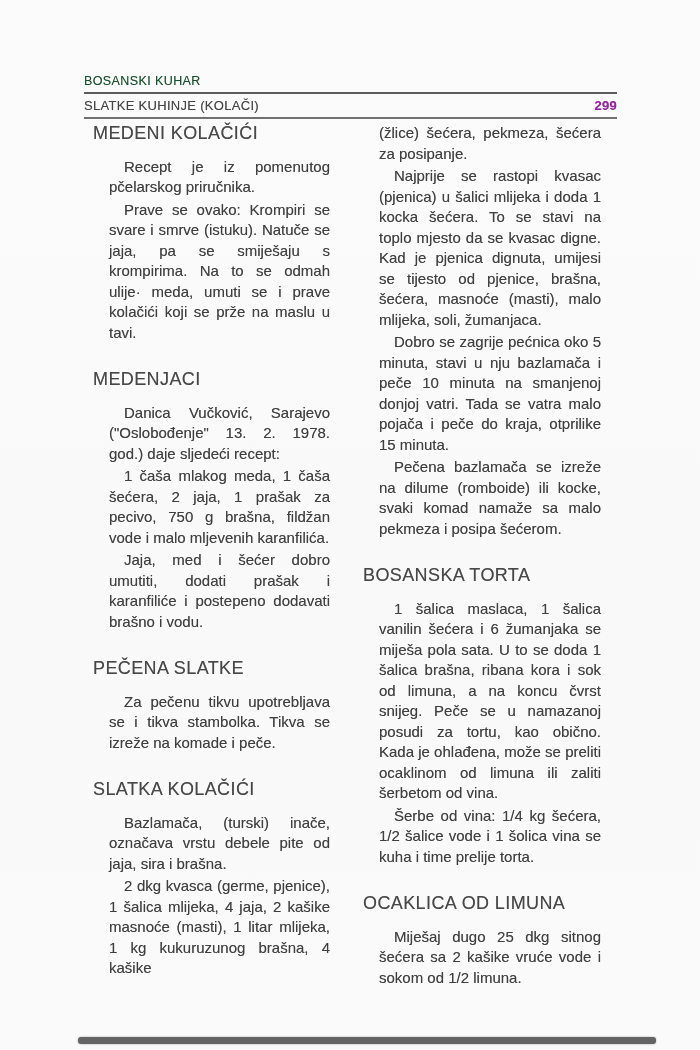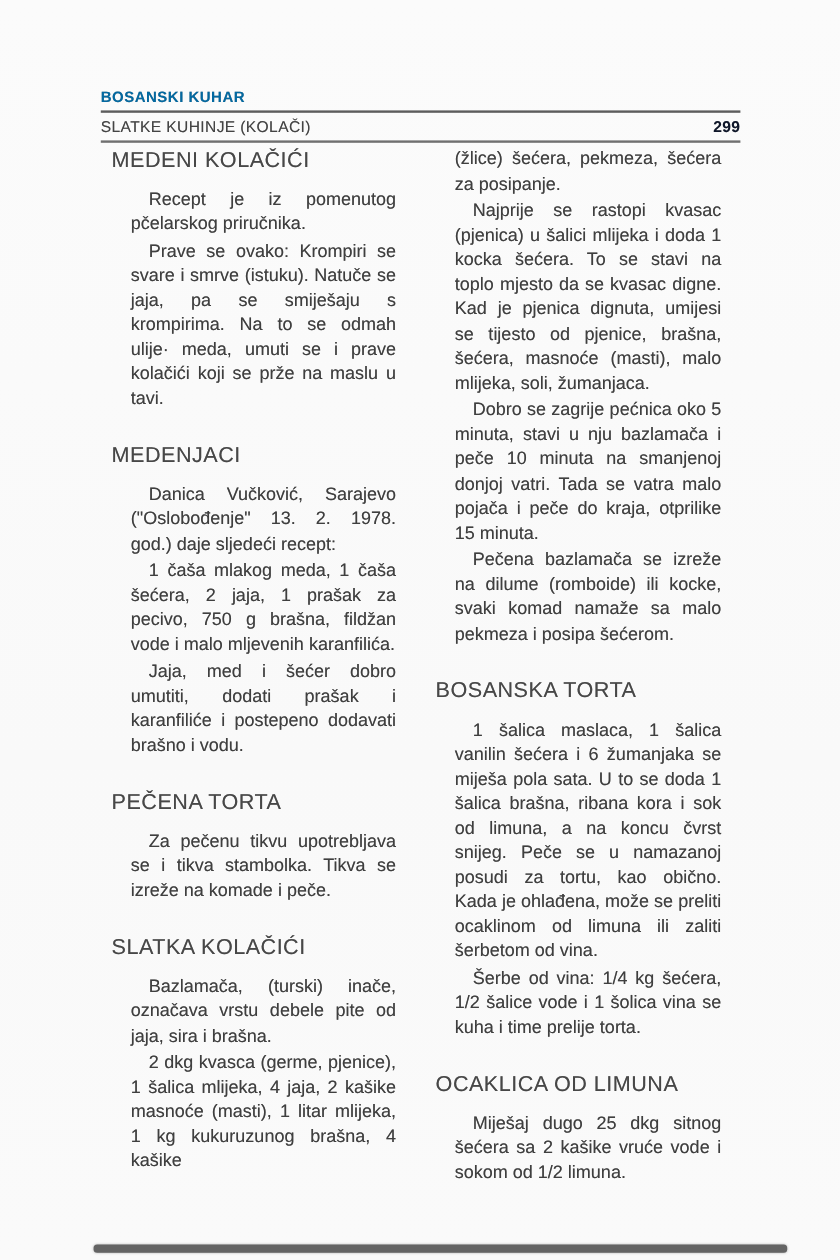--- a/index.html
+++ b/index.html
@@ -18,41 +18,41 @@
     -webkit-font-smoothing: antialiased;
   }
   .page-header {
     position: absolute;
     left: 84px;
     top: 74px;
     width: 533px;
   }
   .book-title {
     font-size: 12.5px;
-    font-weight: bold;
+    font-weight: normal;
     letter-spacing: 0.4px;
-    color: #0369a1;
+    color: #14532d;
     padding-bottom: 4px;
     border-bottom: 2px solid #5d5d5d;
     text-shadow: 0 0 0.5px rgba(70,70,70,0.5);
   }
   .chapter-row {
     display: flex;
     justify-content: space-between;
     align-items: flex-end;
     padding: 4px 0 4px 0;
     border-bottom: 2px solid #707070;
     font-size: 13px;
     letter-spacing: 0.3px;
     color: #444444;
     text-shadow: 0 0 0.5px rgba(70,70,70,0.5);
   }
   .page-number {
     font-weight: 600;
-    color: #0f172a;
+    color: #a21caf;
   }
   .columns {
     position: absolute;
     left: 93px;
     top: 121px;
     width: 524px;
     display: flex;
     gap: 17px;
   }
   .col {
@@ -113,21 +113,21 @@
 <main class="columns">
 
   <section class="col left">
     <h2 class="sec first">MEDENI KOLAČIĆI</h2>
     <p class="para">Recept je iz pomenutog pčelarskog priručnika.</p>
     <p class="para">Prave se ovako: Krompiri se svare i smrve (istuku). Natuče se jaja, pa se smiješaju s krompirima. Na to se odmah ulije· meda, umuti se i prave kolačići koji se prže na maslu u tavi.</p>
     <h2 class="sec">MEDENJACI</h2>
     <p class="para">Danica Vučković, Sarajevo ("Oslobođenje" 13. 2. 1978. god.) daje sljedeći recept:</p>
     <p class="para">1 čaša mlakog meda, 1 čaša šećera, 2 jaja, 1 prašak za pecivo, 750 g brašna, fildžan vode i malo mljevenih karanfilića.</p>
     <p class="para">Jaja, med i šećer dobro umutiti, dodati prašak i karanfiliće i postepeno dodavati brašno i vodu.</p>
-    <h2 class="sec">PEČENA TORTA</h2>
+    <h2 class="sec">PEČENA SLATKE</h2>
     <p class="para">Za pečenu tikvu upotrebljava se i tikva stambolka. Tikva se izreže na komade i peče.</p>
     <h2 class="sec">SLATKA KOLAČIĆI</h2>
     <p class="para">Bazlamača, (turski) inače, označava vrstu debele pite od jaja, sira i brašna.</p>
     <p class="para">2 dkg kvasca (germe, pjenice), 1 šalica mlijeka, 4 jaja, 2 kašike masnoće (masti), 1 litar mlijeka, 1 kg kukuruzunog brašna, 4 kašike</p>
   </section>
 
   <section class="col right">
     <p class="para cont">(žlice) šećera, pekmeza, šećera za posipanje.</p>
     <p class="para">Najprije se rastopi kvasac (pjenica) u šalici mlijeka i doda 1 kocka šećera. To se stavi na toplo mjesto da se kvasac digne. Kad je pjenica dignuta, umijesi se tijesto od pjenice, brašna, šećera, masnoće (masti), malo mlijeka, soli, žumanjaca.</p>
     <p class="para">Dobro se zagrije pećnica oko 5 minuta, stavi u nju bazlamača i peče 10 minuta na smanjenoj donjoj vatri. Tada se vatra malo pojača i peče do kraja, otprilike 15 minuta.</p>

